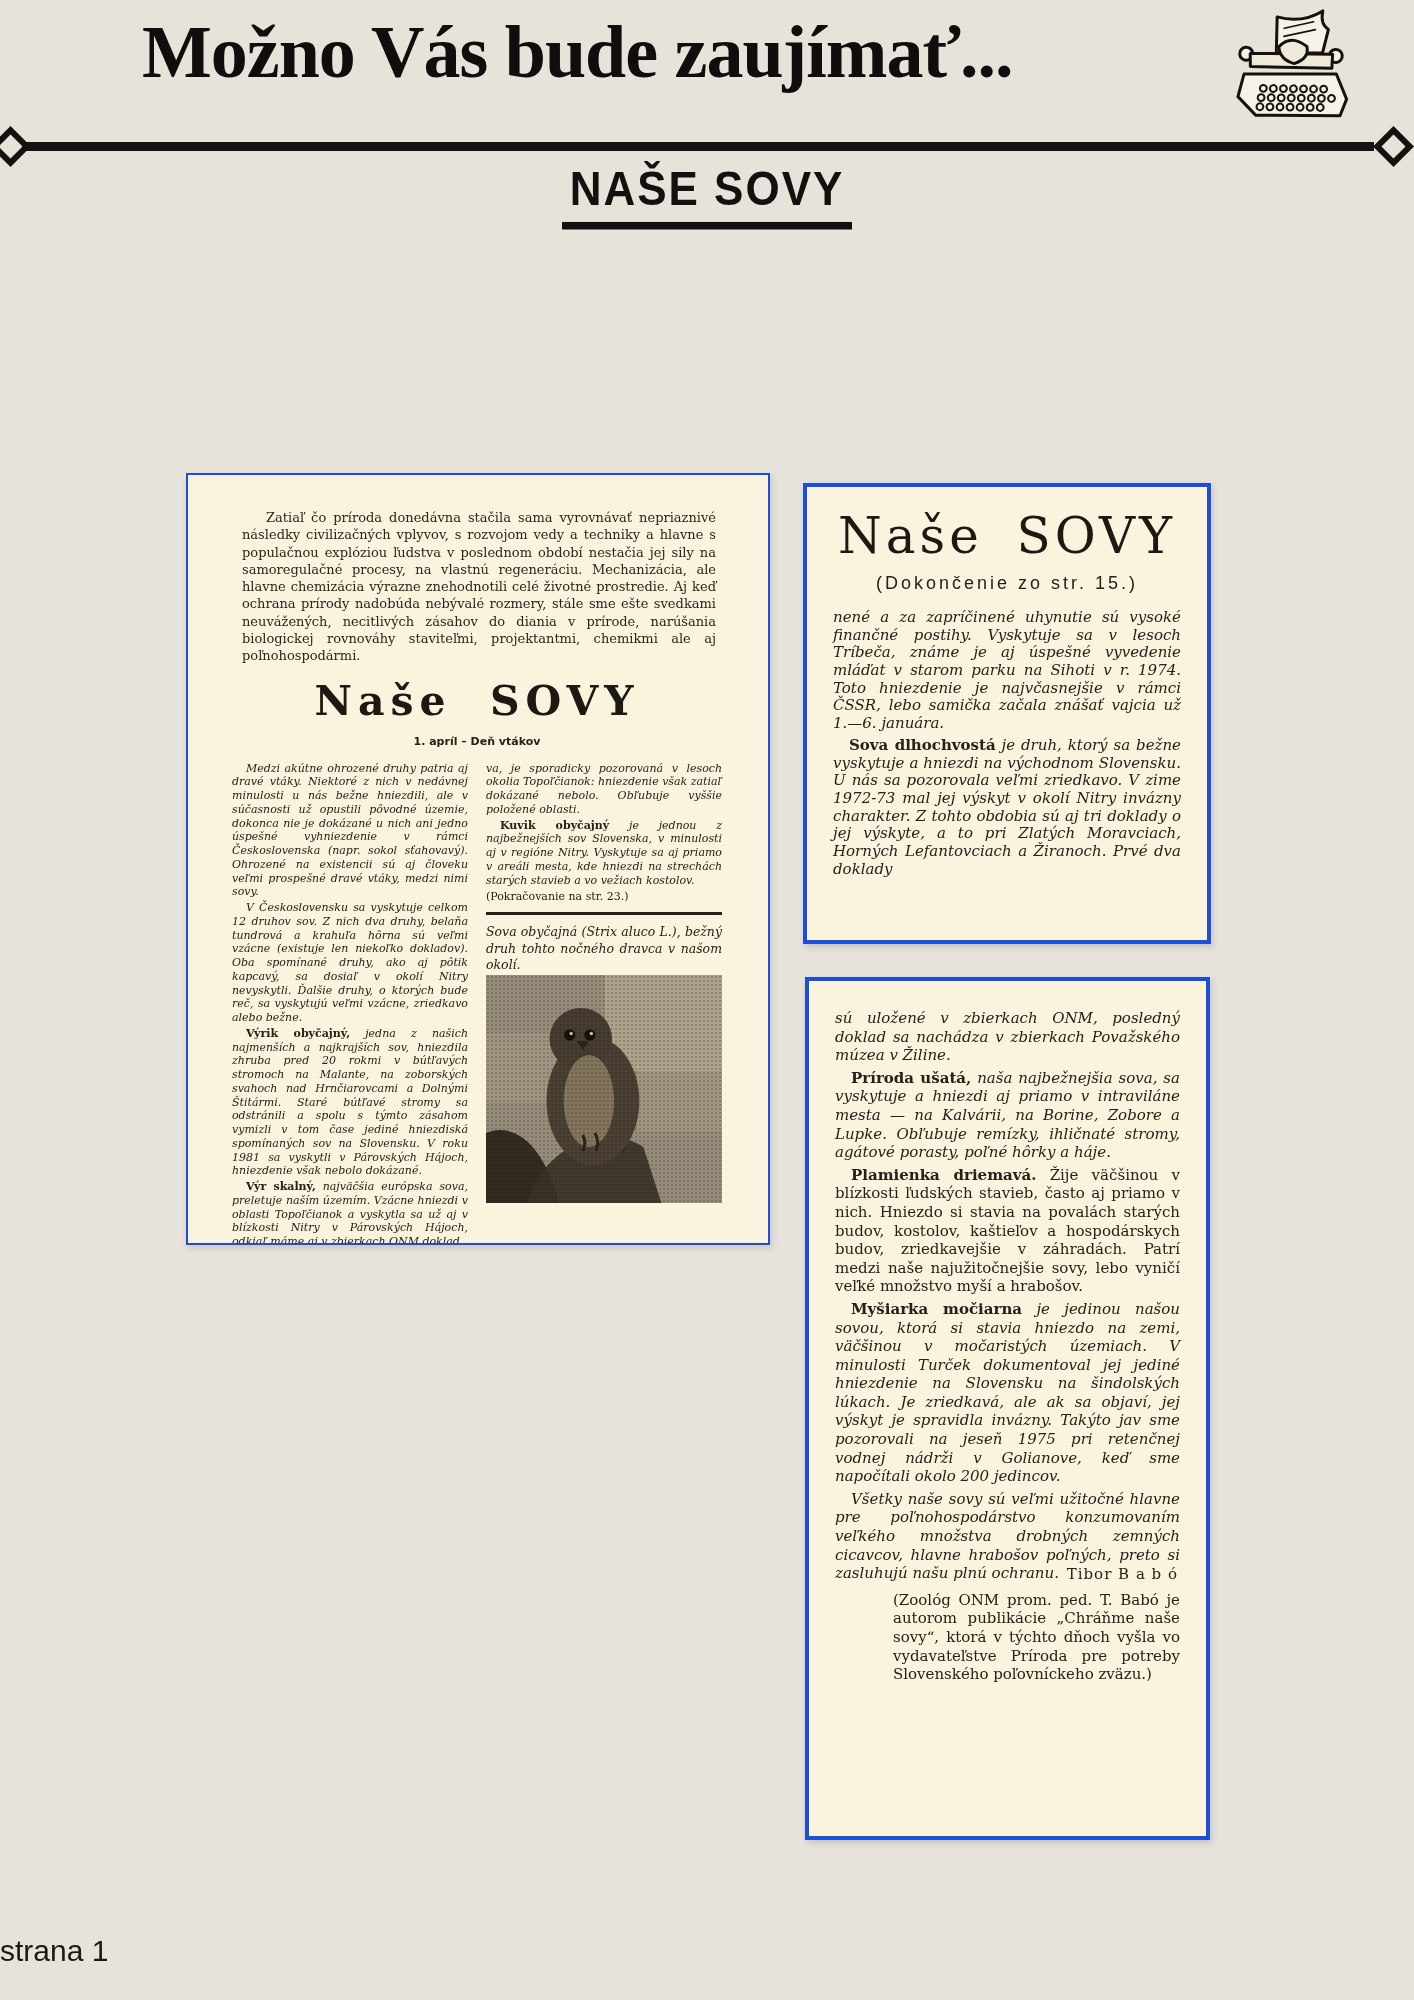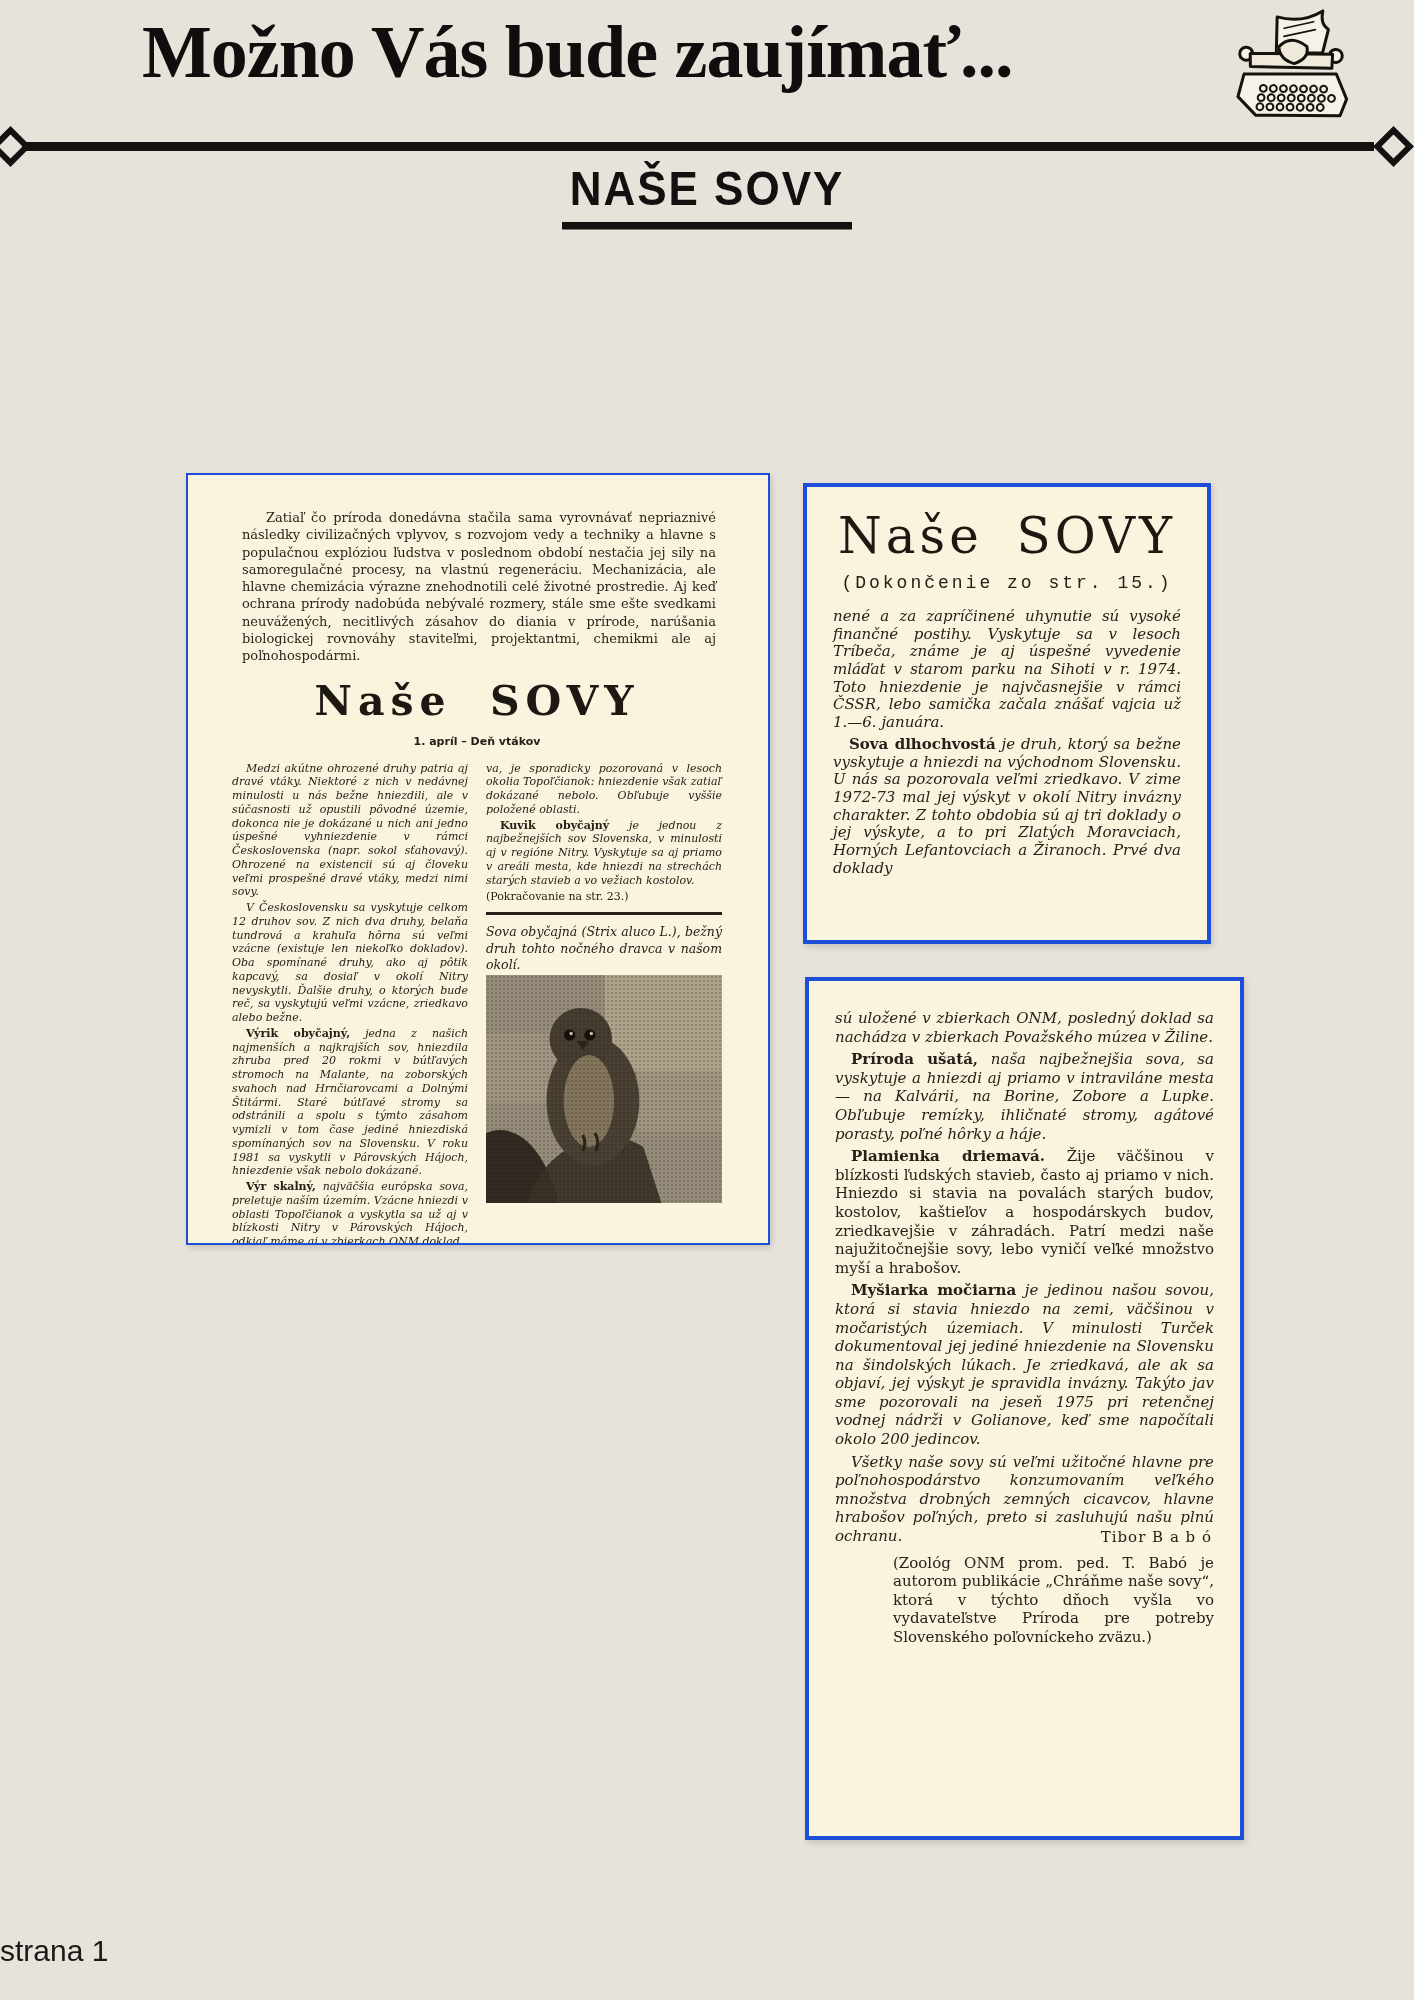--- a/index.html
+++ b/index.html
@@ -64,26 +64,26 @@
     background-image:
       radial-gradient(rgba(24,19,12,.5) 22%,transparent 27%),
       radial-gradient(rgba(250,244,223,.45) 18%,transparent 24%);
     background-size:4px 4px,4px 4px;background-position:0 0,2px 2px;
   }
 
   
   .clip2{left:803px;top:483px;width:408px;height:461px;padding:16px 26px;border-width:4px;}
   .c2-title{text-align:center;font-family:"DejaVu Serif",serif;font-weight:400;font-size:50px;
     letter-spacing:4px;word-spacing:14px;margin:4px 0 8px;color:#1d1811;}
-  .c2-sub{text-align:center;font-family:Liberation Mono, monospace;font-size:18px;letter-spacing:3px;margin:0 0 15px;}
+  .c2-sub{text-align:center;font-family:Liberation Sans, sans-serif;font-size:18px;letter-spacing:3px;margin:0 0 15px;}
   .newsbody p{font-style:italic;font-family:"DejaVu Serif",serif;font-size:15px;line-height:1.18;
     text-align:justify;margin:0 0 4px;text-indent:16px;}
   .newsbody p:first-of-type{text-indent:0;}
 
-  .clip3{left:805px;top:977px;width:439px;height:863px;padding:28px 26px;border-width:4px;}
+  .clip3{left:805px;top:977px;width:405px;height:863px;padding:28px 26px;border-width:4px;}
   .clip3 .newsbody p{line-height:1.24;}
   .clip3 .newsbody p:nth-of-type(3){font-style:normal;}
   .c3-author{text-align:right;font-family:"DejaVu Serif",serif;font-size:15px;letter-spacing:1px;
     margin-top:-22px;padding-right:2px;}
   .c3-note{font-family:"DejaVu Serif",serif;font-size:15px;line-height:1.24;text-align:justify;
     padding-left:58px;margin-top:8px;}
 
   
   .footer{position:absolute;top:1934px;left:0;right:0;text-align:left;
     font-family:"Liberation Sans",sans-serif;font-size:30px;color:#1c1a18;}

